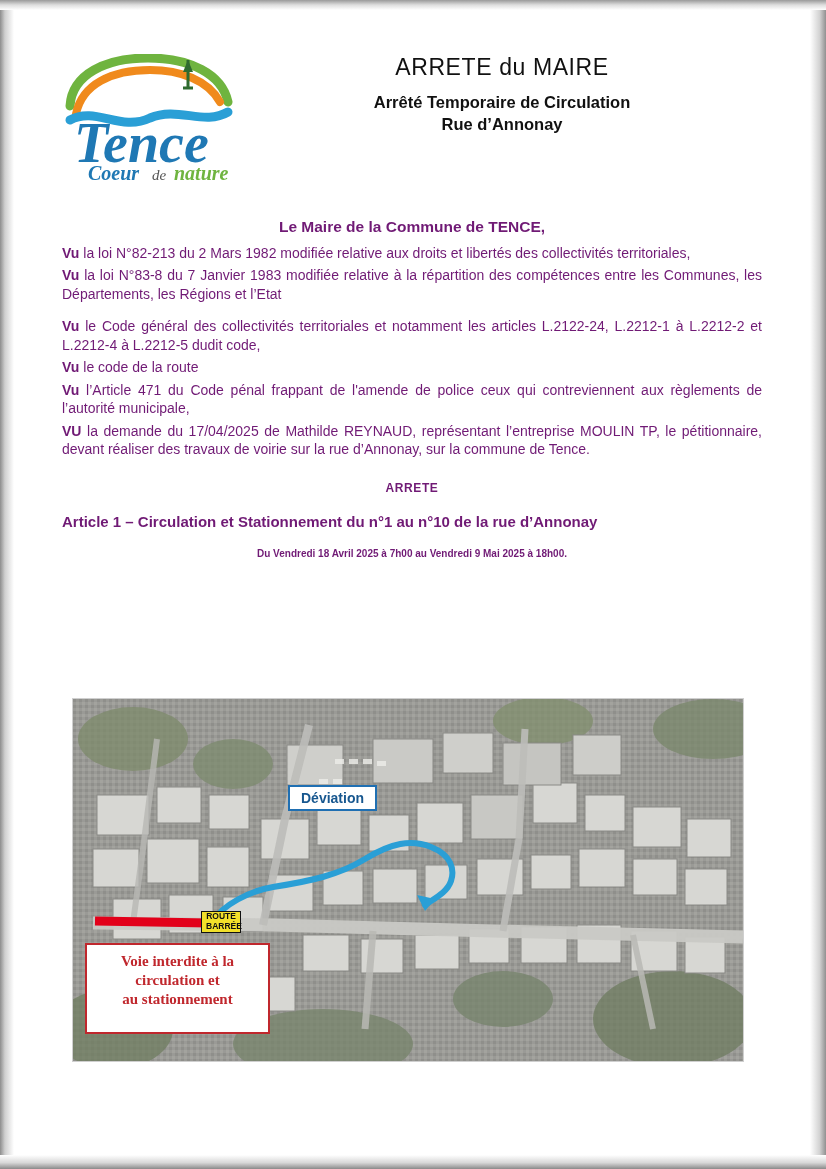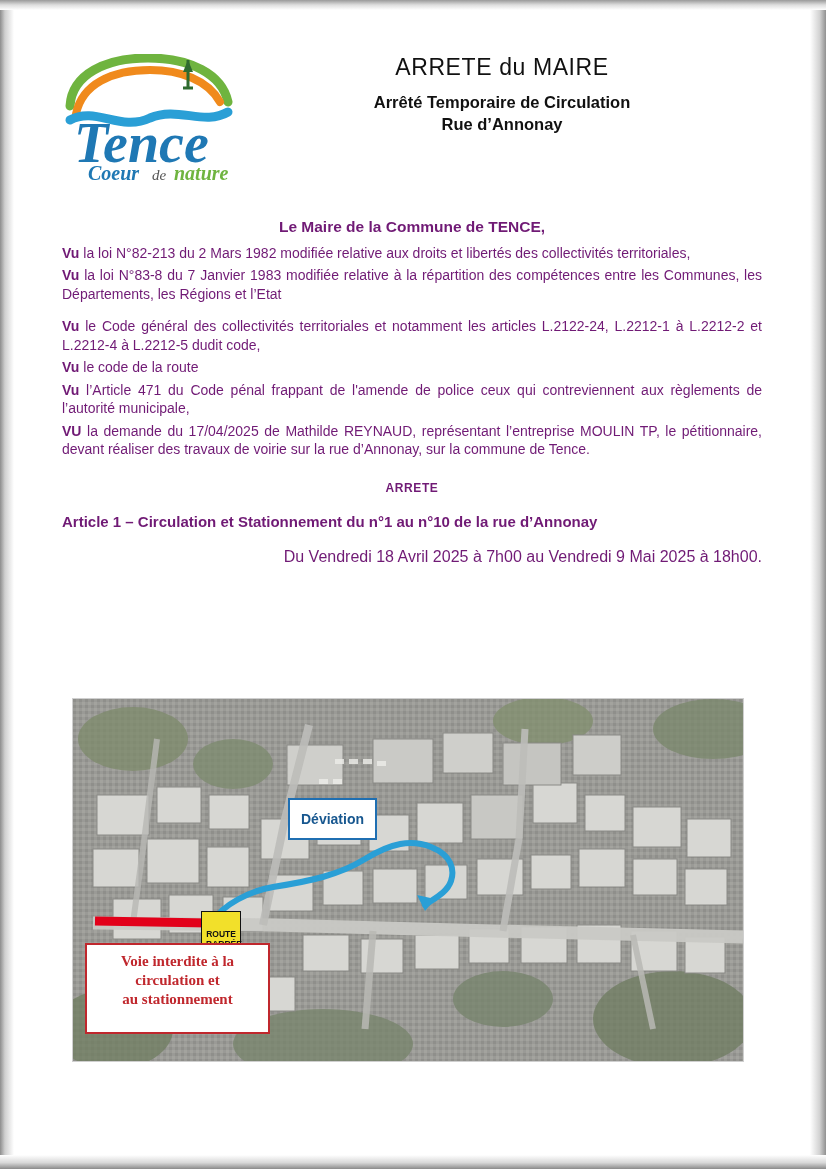--- a/index.html
+++ b/index.html
@@ -124,23 +124,23 @@
     margin: 0 0 18px 0;
   }
   p.para {
     font-size: 14px;
     line-height: 1.4;
     margin: 0 0 16px 0;
     text-align: justify;
   }
   p.para b { font-weight: bold; }
   .dates {
-    text-align: right;
-    font-weight: normal;
-    font-size: 16px;
+    text-align: center;
+    font-weight: bold;
+    font-size: 10px;
     margin: 6px 0 0 0;
   }
 
   
   .map-wrap {
     position: absolute;
     left: 72px;
     top: 698px;
     width: 670px;
     height: 362px;
@@ -150,37 +150,37 @@
   }
   .map-svg { display: block; width: 670px; height: 362px; }
 
   .map-label {
     position: absolute;
     font-weight: bold;
     box-sizing: border-box;
   }
   .deviation-label {
     left: 215px;
-    top: 99px;
+    top: 86px;
     background: #ffffff;
     border: 2px solid #1f6fb2;
     color: #17578f;
     font-size: 14px;
-    padding: 11px 11px;
+    padding: 3px 11px;
   }
   .route-barree {
     left: 128px;
     top: 212px;
     background: #f2e02a;
     border: 1.5px solid #111;
     color: #111;
     font-size: 8.5px;
     line-height: 1.15;
     text-align: center;
-    padding: 18px 4px;
+    padding: 0 4px;
     width: 40px;
   }
   .voie-interdite {
     left: 12px;
     top: 244px;
     width: 185px;
     background: #ffffff;
     border: 2px solid #c0272d;
     color: #c0272d;
     font-family: "Liberation Serif", serif;

